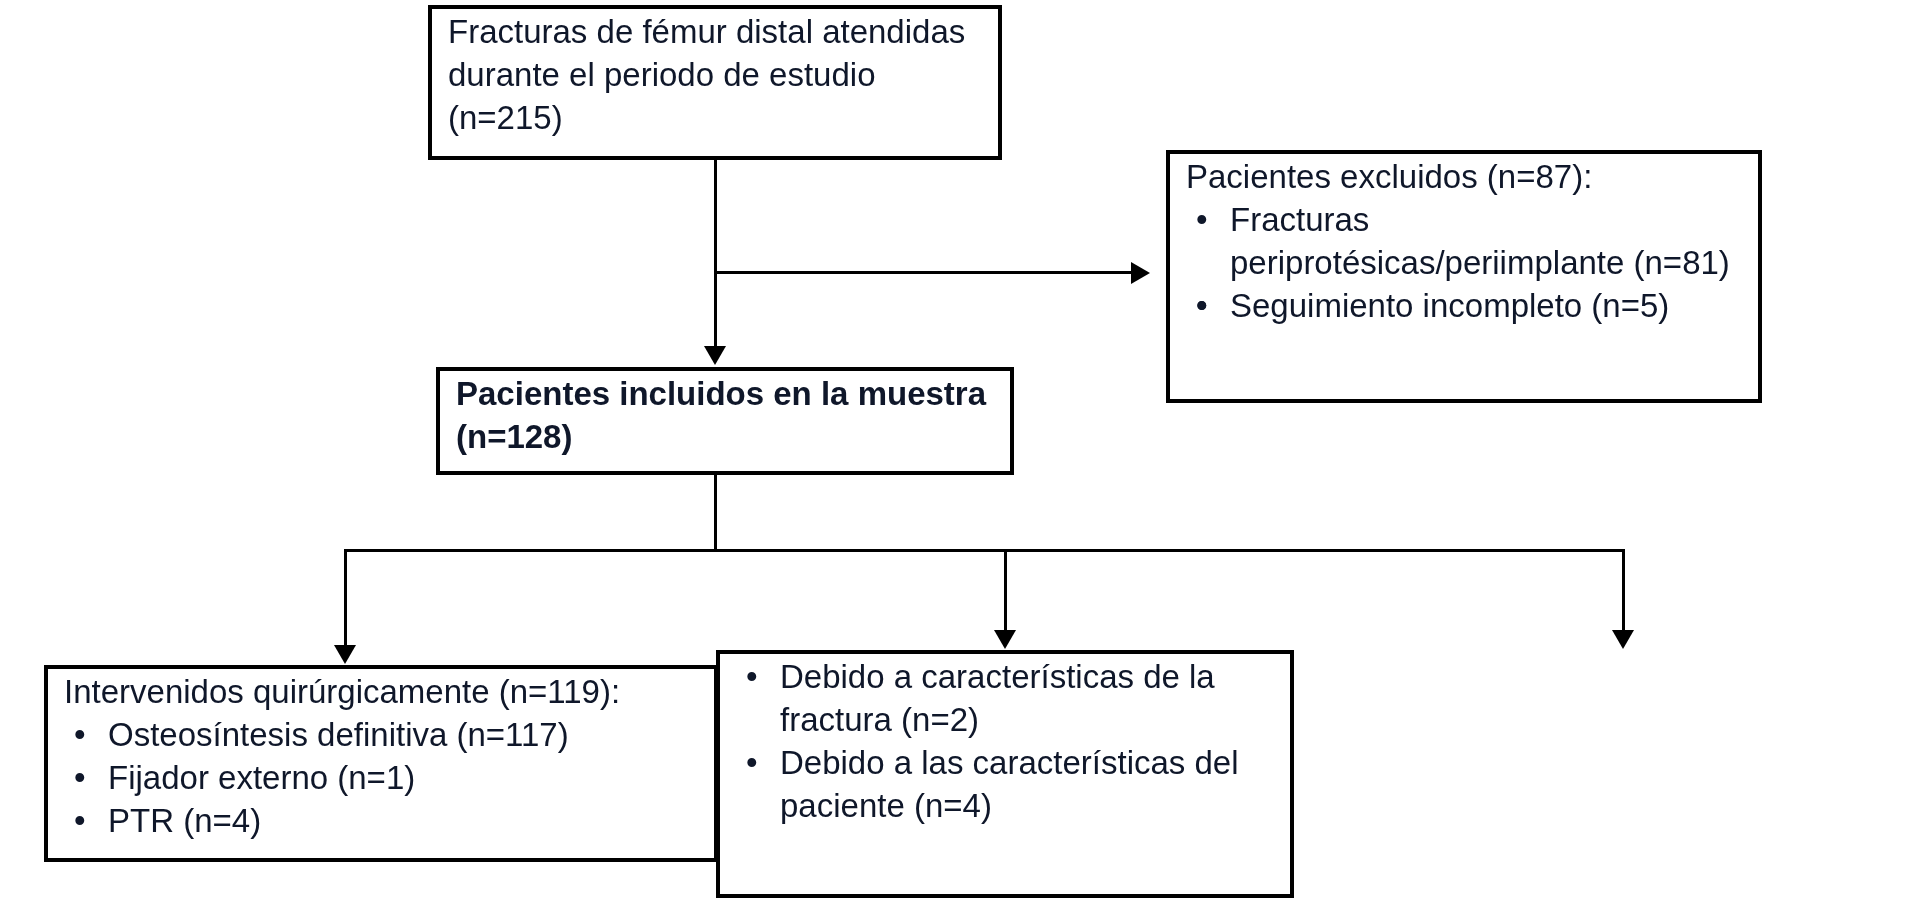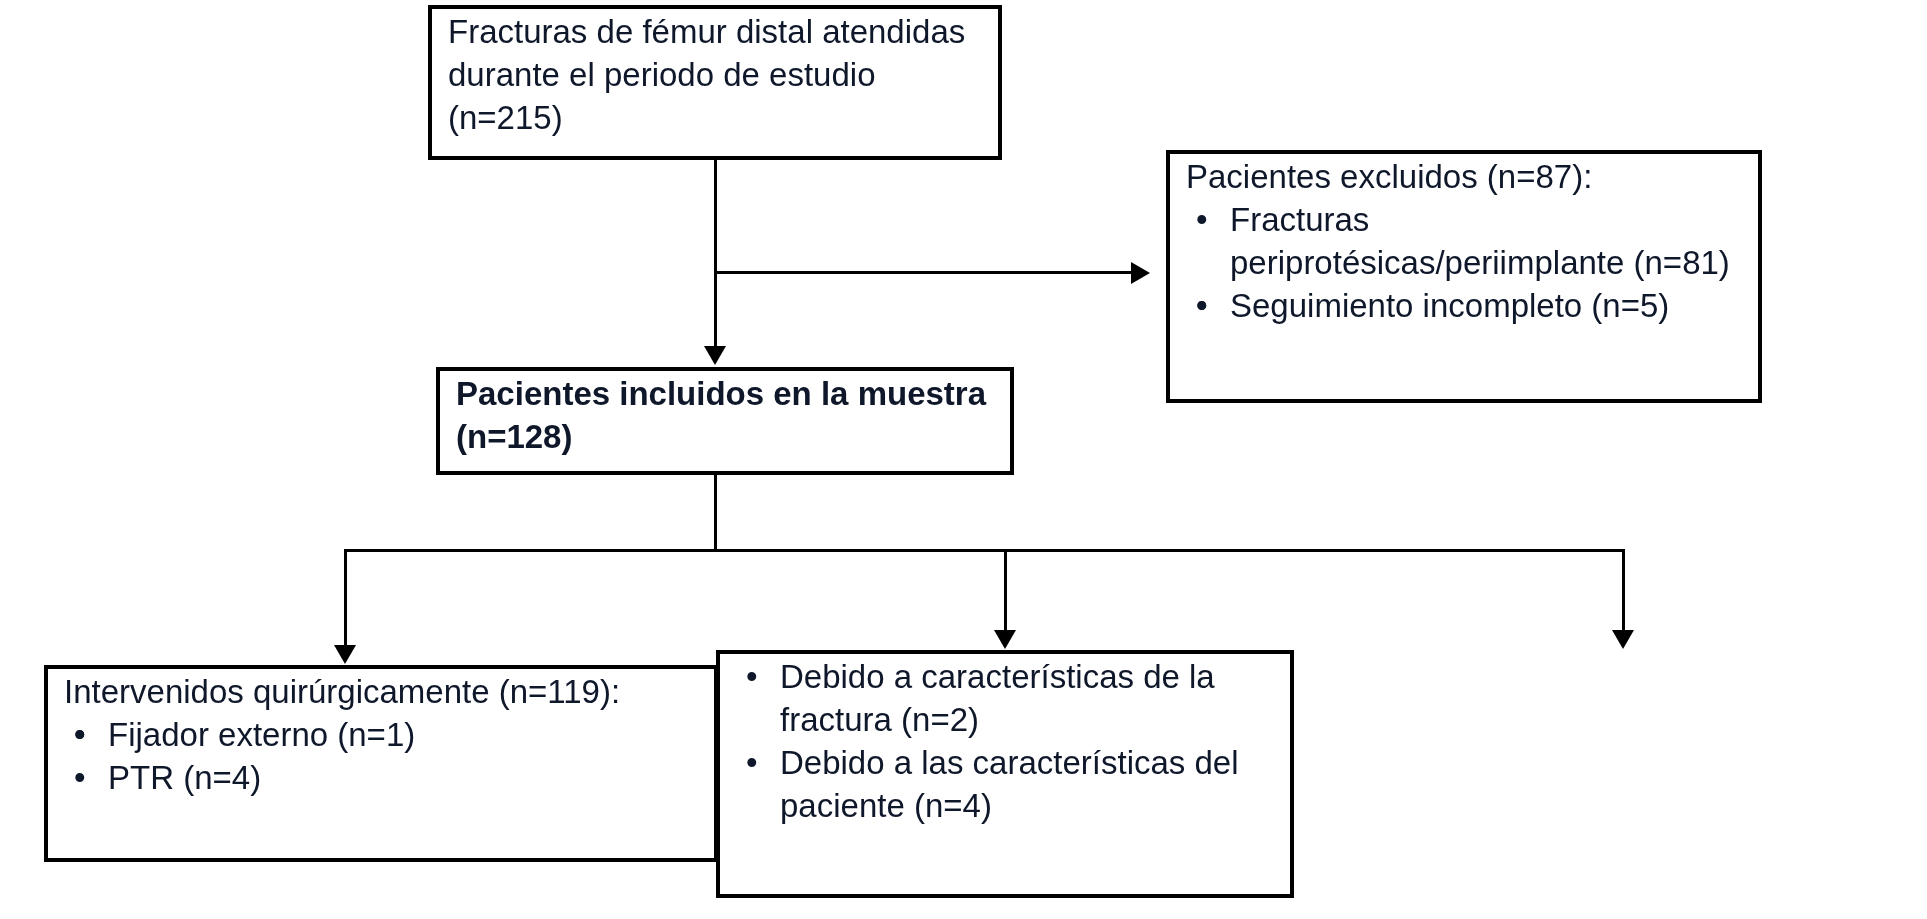--- a/index.html
+++ b/index.html
@@ -129,20 +129,21 @@
 
   <div class="node bold" id="box-included">
     <span class="head">Pacientes incluidos en la muestra (n=128)</span>
   </div>
 
   <div class="node" id="box-surgical">
     <span class="head">Intervenidos quirúrgicamente (n=119):</span>
     <ul>
       <li>
         <span class="bullet">•</span>
+        <span class="txt">Osteosíntesis definitiva (n=117)</span>
       </li>
       <li>
         <span class="bullet">•</span>
         <span class="txt">Fijador externo (n=1)</span>
       </li>
       <li>
         <span class="bullet">•</span>
         <span class="txt">PTR (n=4)</span>
       </li>
     </ul>

